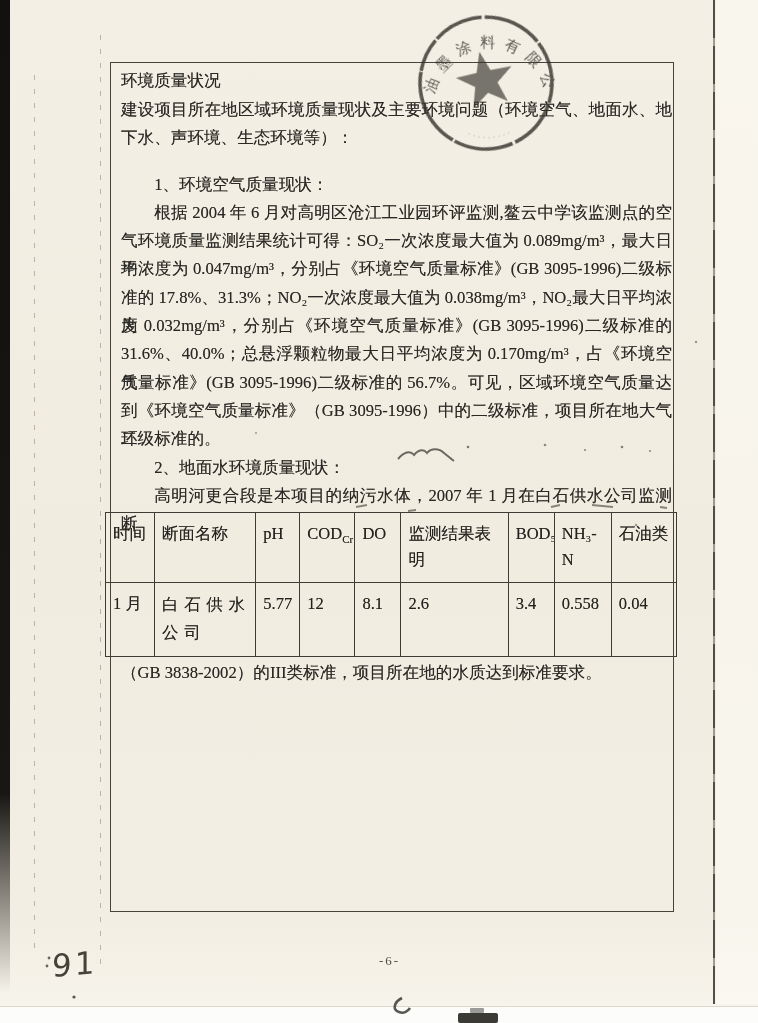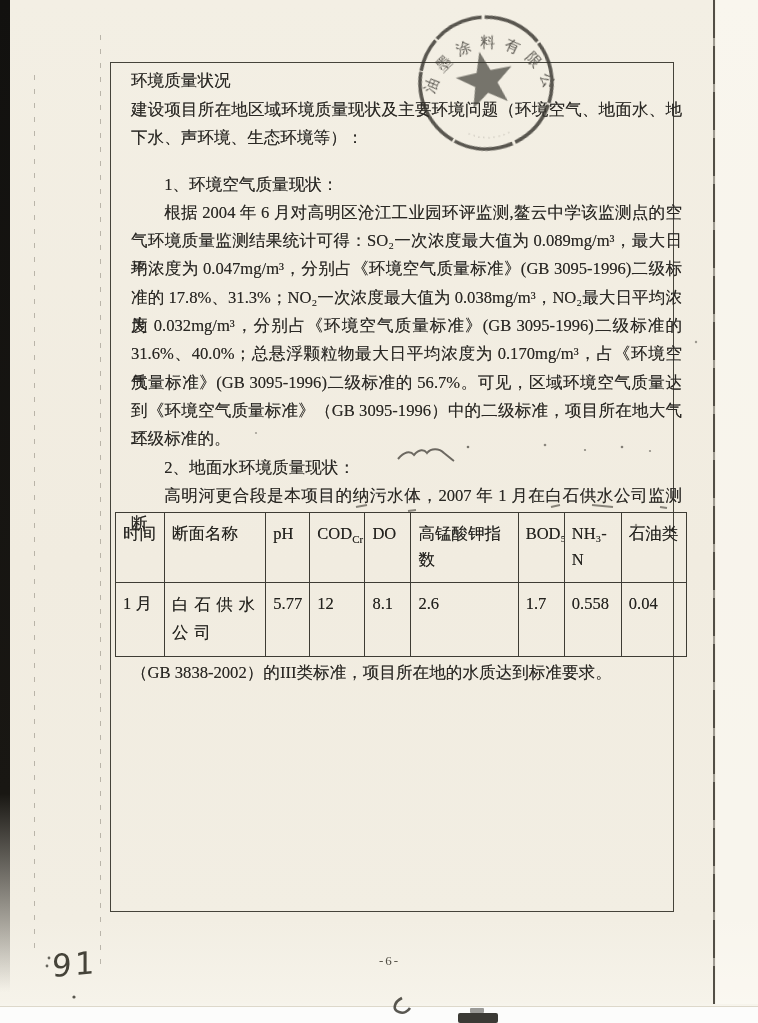--- a/index.html
+++ b/index.html
@@ -13,21 +13,21 @@
   .fold{position:absolute;width:1px;background:repeating-linear-gradient(180deg,rgba(80,74,62,.35) 0 5px,rgba(80,74,62,0) 5px 14px);}
   .fold-1{left:34px;top:75px;height:880px;}
   .fold-2{left:100px;top:35px;height:930px;}
   
   .crease{position:absolute;left:713px;top:0;width:2px;height:1004px;
         background:repeating-linear-gradient(180deg,rgba(54,50,42,.85) 0 38px,rgba(54,50,42,.45) 38px 46px);}
   .right-light{position:absolute;left:716px;top:0;width:42px;height:1004px;background:rgba(253,251,245,.55);}
   .bottom-white{position:absolute;left:0;top:1006px;width:758px;height:17px;background:#fcfcfb;border-top:1px solid #ddd8ca;}
   
   .frame{position:absolute;left:110px;top:62px;width:562px;height:848px;border:1.6px solid #45433a;}
-  .content{position:absolute;left:20px;top:2px;width:551px;color:#2a2824;font-size:16.6px;
+  .content{position:absolute;left:10px;top:2px;width:551px;color:#2a2824;font-size:16.6px;
         text-shadow:0 0 .5px rgba(42,40,36,.55);}
   .line{height:28.3px;line-height:28.3px;overflow:visible;white-space:normal;}
   .full{text-align:justify;text-align-last:justify;}
   .indent{text-indent:2em;}
   .title-line{height:31px;line-height:31px;}
   .spacer{height:18px;}
   
   table.mon{border-collapse:collapse;table-layout:fixed;width:572px;margin:2px 0 2px -16px;
         font-size:16.5px;color:#23221e;}
   table.mon td{border:1.7px solid #3e3c34;padding:8px 5px 9px 7px;vertical-align:top;line-height:26px;
@@ -88,35 +88,35 @@
             <col style="width:57px">
             <col style="width:65px">
         </colgroup>
         <tbody>
             <tr class="hdr">
           <td>时间</td>
           <td>断面名称</td>
           <td>pH</td>
           <td><span>COD</span><sub>Cr</sub></td>
           <td>DO</td>
-          <td>高锰酸钾指数</td>
+          <td>监测结果表明</td>
           <td>BOD₅</td>
           <td>NH₃-N</td>
           <td>石油类</td>
         </tr>
         <tr class="dat">
           <td>1 月</td>
           <td>
                 <div class="sect-name">白石供水公司</div>
               </td>
           <td>5.77</td>
           <td>12</td>
           <td>8.1</td>
           <td>2.6</td>
-          <td>1.7</td>
+          <td>3.4</td>
           <td>0.558</td>
           <td>0.04</td>
         </tr>
       </tbody>
         </table>
 
       <div class="line">（GB 3838-2002）的III类标准，项目所在地的水质达到标准要求。</div>
     </div>
   </div>
 

